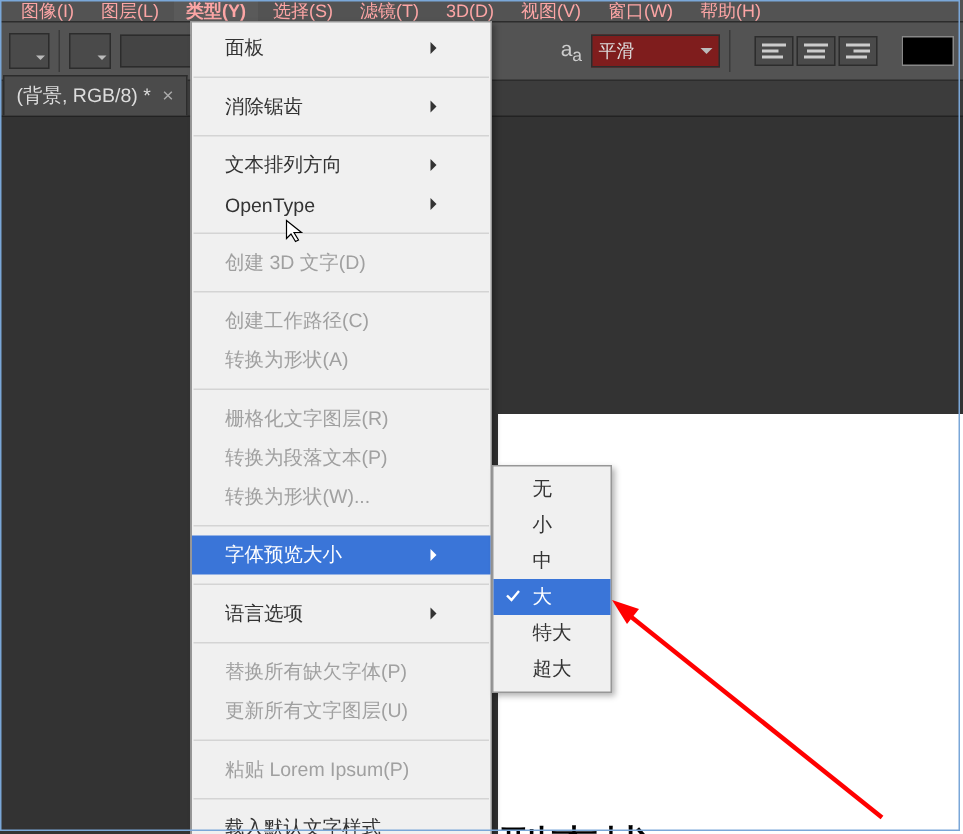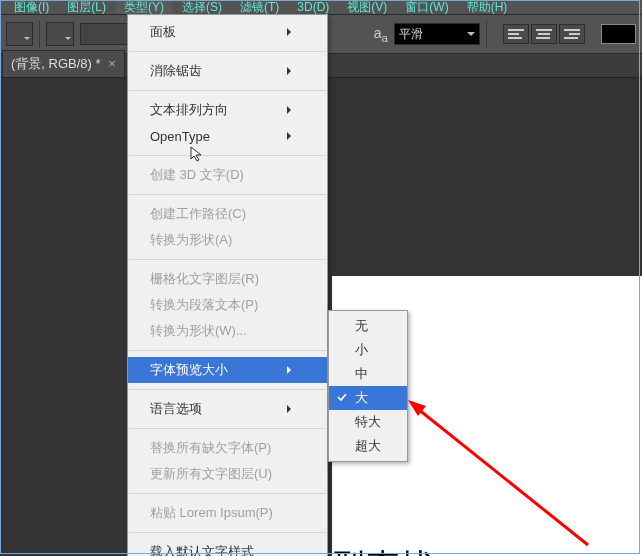--- a/index.html
+++ b/index.html
@@ -1,29 +1,29 @@
 <!DOCTYPE html>
 <html><head>
 <meta charset="utf-8">
 <style>
   * { box-sizing: border-box; margin: 0; padding: 0; font-family: "Microsoft YaHei", "SimSun", sans-serif; }
   body { width: 642px; height: 556px; background: #535353; overflow: hidden; position: relative; }
   
   .topbar { height: 14px; background: #535353; color: #d0d0d0; font-size: 12px; display: flex; align-items: center; padding-left: 6px; gap: 2px; }
-  .menu-item { padding: 0 8px; color: #5eead4; line-height: 14px; text-align: center; }
-  .menu-item.active { background: #5a5a5a; }
+  .menu-item { padding: 0 8px; color: #fca5a5; line-height: 14px; text-align: center; }
+  .menu-item.active { background: #5a5a5a; font-weight: bold; }
   
   .optbar { height: 40px; background: #535353; border-top: 1px solid #2c2c2c; border-bottom: 1px solid #2c2c2c; display: flex; align-items: center; padding: 0 6px; gap: 6px; }
   .tool-swatch { width: 28px; height: 24px; background: #4a4a4a; border: 1px solid #2c2c2c; position: relative; }
   .tool-swatch::after { content: ""; position: absolute; right: 2px; bottom: 2px; border: 3px solid transparent; border-top-color: #bbb; }
   .sep { width: 1px; height: 28px; background: #3a3a3a; }
   .opt-dd { width: 60px; height: 22px; background: #444; border: 1px solid #2c2c2c; }
   .spacer-wide { width: 230px; }
   .aa-label { color: #ccc; font-size: 14px; }
-  .smooth-dd { width: 88px; height: 22px; background: #000000; border: 1px solid #2c2c2c; color: #ddd; font-size: 12px; display: flex; align-items: center; justify-content: space-between; padding: 0 4px; }
+  .smooth-dd { width: 88px; height: 22px; background: #7f1d1d; border: 1px solid #2c2c2c; color: #ddd; font-size: 12px; display: flex; align-items: center; justify-content: space-between; padding: 0 4px; }
   .smooth-dd .tri { border: 4px solid transparent; border-top-color: #bbb; margin-top: 4px; }
   .align-group { display: flex; gap: 2px; margin-left: 10px; }
   .align-btn { width: 26px; height: 20px; border: 1px solid #2c2c2c; background: #4a4a4a; display: flex; flex-direction: column; justify-content: center; gap: 2px; padding: 2px 4px; }
   .align-btn span { display: block; height: 2px; background: #ccc; }
   .align-btn .s1 { width: 100%; } .align-btn .s2 { width: 70%; } .align-btn .s3 { width: 90%; }
   .align-btn.center .s2 { margin: 0 auto; } .align-btn.right .s2 { margin-left: auto; }
   .color-swatch { width: 36px; height: 20px; background: #000; border: 1px solid #888; margin-left: 10px; }
   
   .tabbar { height: 24px; background: #3c3c3c; display: flex; align-items: flex-end; border-bottom: 1px solid #222; }
   .tab { background: #4b4b4b; color: #ddd; font-size: 13px; padding: 4px 8px; border: 1px solid #2c2c2c; border-bottom: none; margin-left: 2px; }

